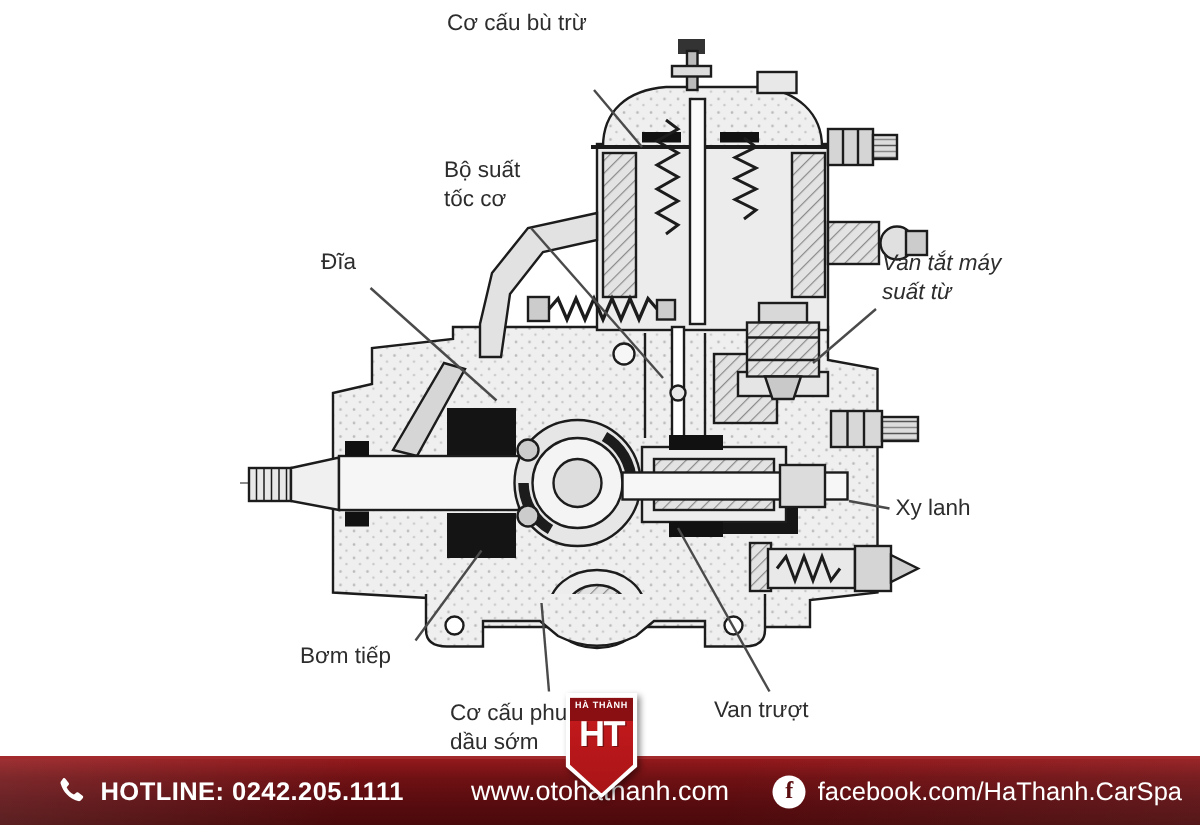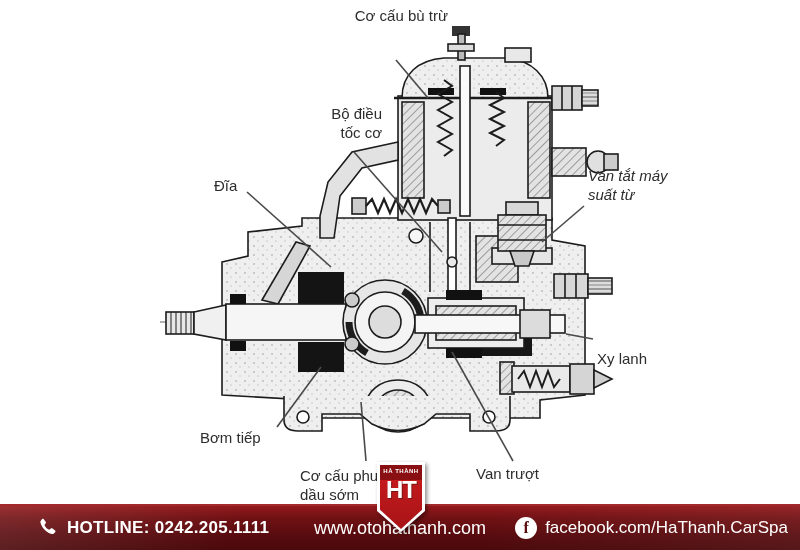--- a/index.html
+++ b/index.html
@@ -3,26 +3,26 @@
 <meta charset="utf-8">
 <style>
   * { margin:0; padding:0; box-sizing:border-box; }
   html,body { width:800px; height:550px; overflow:hidden; }
   body { position:relative; background:#ffffff; font-family:"Liberation Sans", sans-serif; }
 
   .stage { position:absolute; left:0; top:0; width:800px; height:504px; }
   .stage svg { position:absolute; left:0; top:0; }
 
   .dlabel { position:absolute; color:#2d2d2d; font-size:15px; line-height:19px; white-space:nowrap; }
-  .dlabel.center { text-align:right; }
+  .dlabel.center { text-align:left; }
   .lbl-compensator { left:298px; top:6px;  width:150px; }
   .lbl-governor    { left:296px; top:104px; width:86px; }
-  .lbl-disc        { left:214px; top:176px; width:44px; }
+  .lbl-disc        { left:214px; top:165px; width:44px; }
   .lbl-solenoid    { left:588px; top:166px; width:120px;font-style:italic; }
-  .lbl-cylinder    { left:597px; top:349px; width:80px; }
+  .lbl-cylinder    { left:597px; top:329px; width:80px; }
   .lbl-feedpump    { left:200px; top:428px; width:92px; }
   .lbl-timing      { left:300px; top:466px; width:120px; }
   .lbl-slide       { left:476px; top:464px; width:90px; }
 
   
   .shield-wrap { position:absolute; left:377px; top:462px; width:48px; height:70px; z-index:6;
                  filter:drop-shadow(2px 2px 2px rgba(0,0,0,.45)); }
   .shield-outer { width:100%; height:100%; background:#ffffff;
                   clip-path:polygon(0 0,100% 0,100% 70%,50% 100%,0 70%); position:relative; }
   .shield-inner { position:absolute; left:3px; top:3px; right:3px; bottom:3px;
@@ -207,21 +207,21 @@
         <line x1="366" y1="461" x2="361" y2="402"></line>
         <line x1="513" y1="461" x2="452" y2="352"></line>
       </g>
     </g>
   </svg>
 
   <div class="dlabel center lbl-compensator">
     <div>Cơ cấu bù trừ</div>
   </div>
   <div class="dlabel center lbl-governor">
-    <div>Bộ điều</div>
+    <div>Bộ suất</div>
     <div>tốc cơ</div>
   </div>
   <div class="dlabel lbl-disc">
     <div>Đĩa</div>
   </div>
   <div class="dlabel lbl-solenoid">
     <div>Van tắt máy</div>
     <div>suất từ</div>
   </div>
   <div class="dlabel lbl-cylinder">

